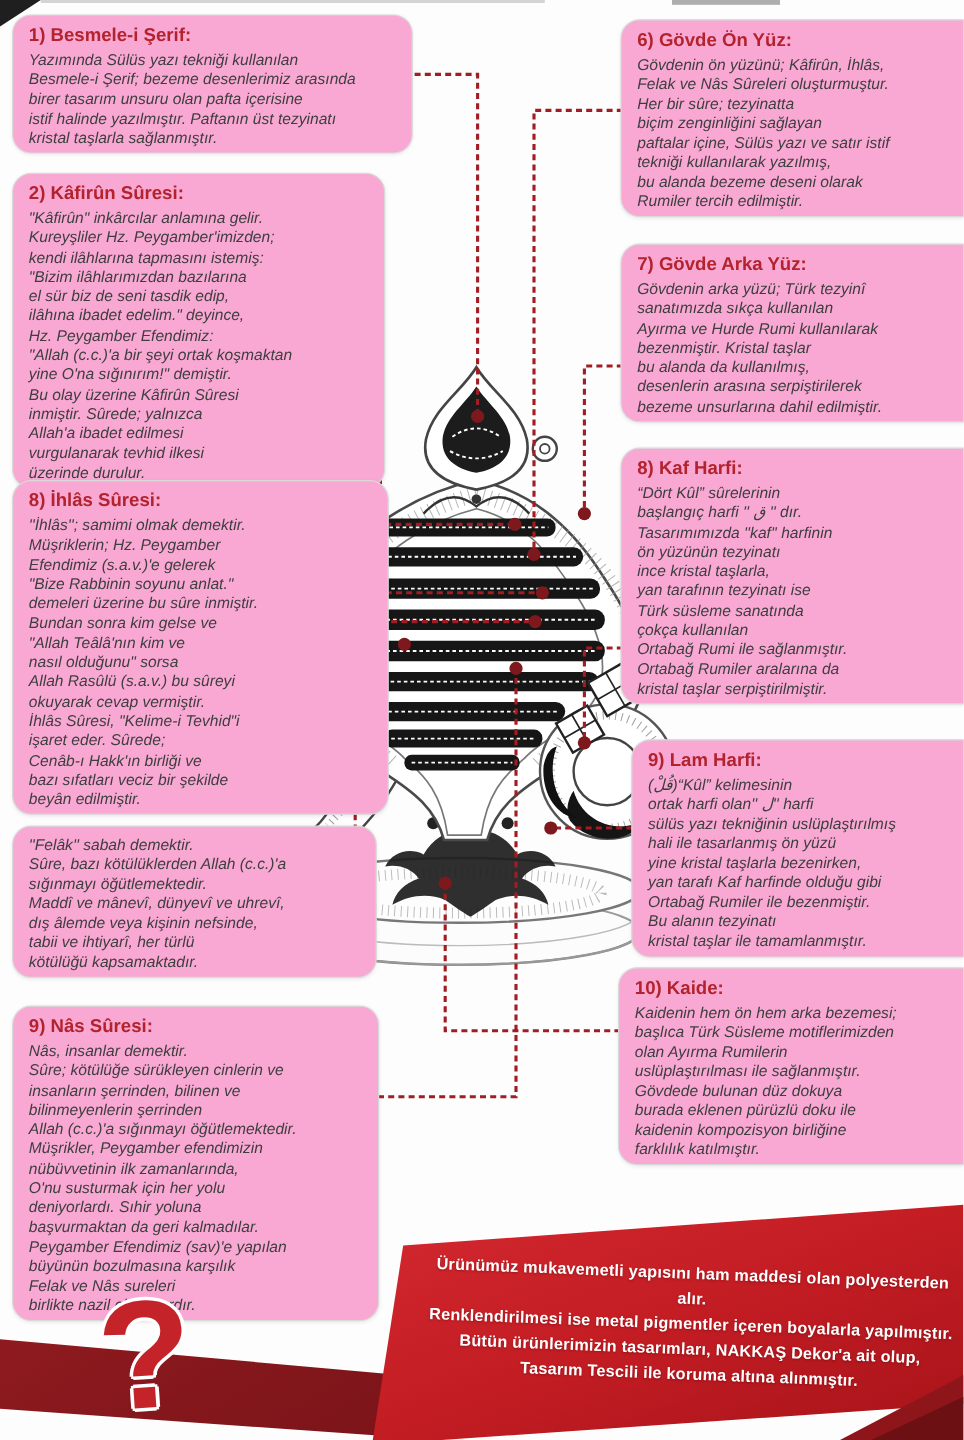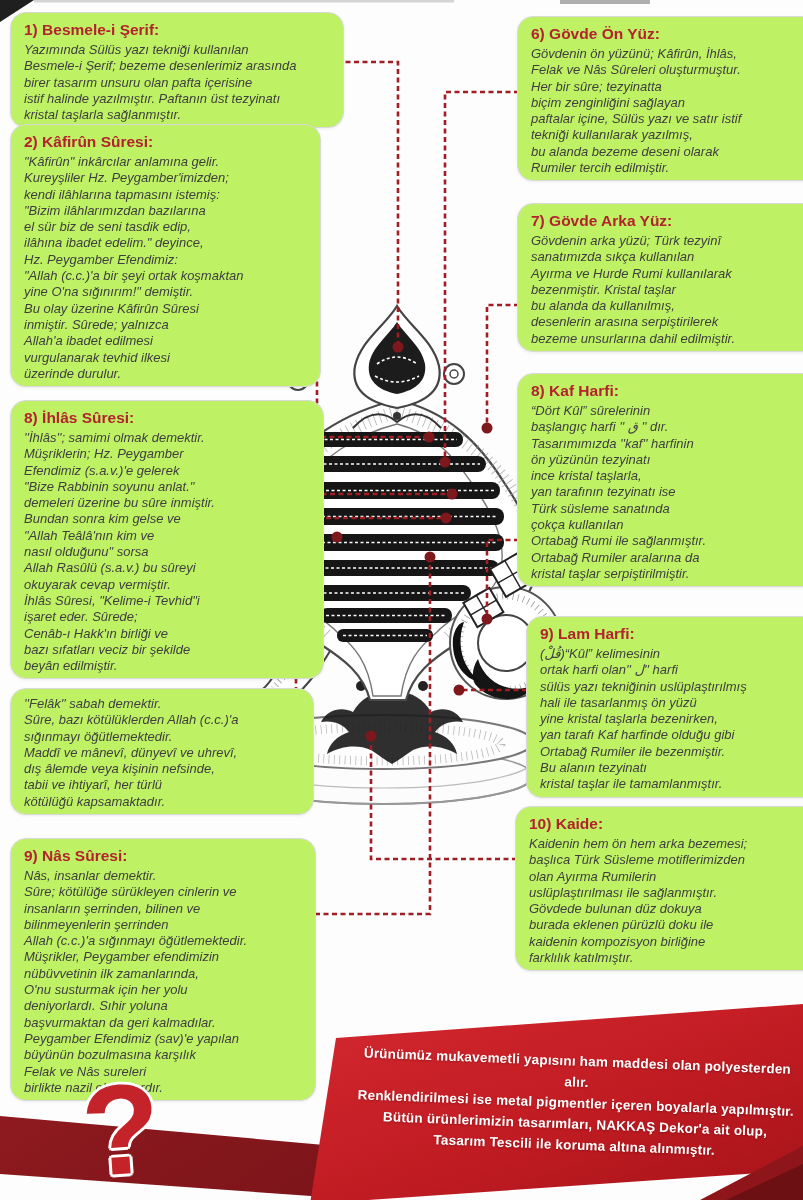--- a/index.html
+++ b/index.html
@@ -1,23 +1,23 @@
 <!DOCTYPE html>
 <html><head>
 <meta charset="utf-8">
 <style>
   html,body{margin:0;padding:0;}
   body{width:803px;height:1200px;position:relative;overflow:hidden;background:#fdfdfd;
        font-family:"Liberation Sans","DejaVu Sans",sans-serif;}
-  .card{position:absolute;background:#bef264;border:1.5px solid #d9d9d9;border-radius:16px;
+  .card{position:absolute;background:#f9a8d4;border:1.5px solid #d9d9d9;border-radius:16px;
         padding:7px 9px 4px 13px;box-shadow:0 1px 3px rgba(0,0,0,.07);z-index:4;}
   .card h3{margin:0 0 2px 0;font-size:15.5px;line-height:20px;color:#b3232d;font-weight:bold;}
   .card p{margin:0;font-size:13px;line-height:16.3px;color:#3e3e3e;white-space:pre-line;font-style:italic;}
   .c1{left:10px;top:12px;width:310px;}
-  .c2{left:10px;top:124px;width:287px;}
+  .c2{left:10px;top:144px;width:287px;}
   .c3{left:10px;top:400px;width:290px;}
   .c4{left:10px;top:688px;width:280px;}
   .c5{left:10px;top:838px;width:282px;}
   .c6{left:517px;top:16px;width:278px;}
   .c7{left:517px;top:203px;width:278px;}
   .c8{left:517px;top:373px;width:278px;}
   .c9{left:526px;top:616px;width:269px;}
   .c10{left:515px;top:806px;width:280px;}
   #sculpture{position:absolute;left:225px;top:292px;z-index:1;}
   #connectors{position:absolute;left:0;top:0;z-index:3;pointer-events:none;}

